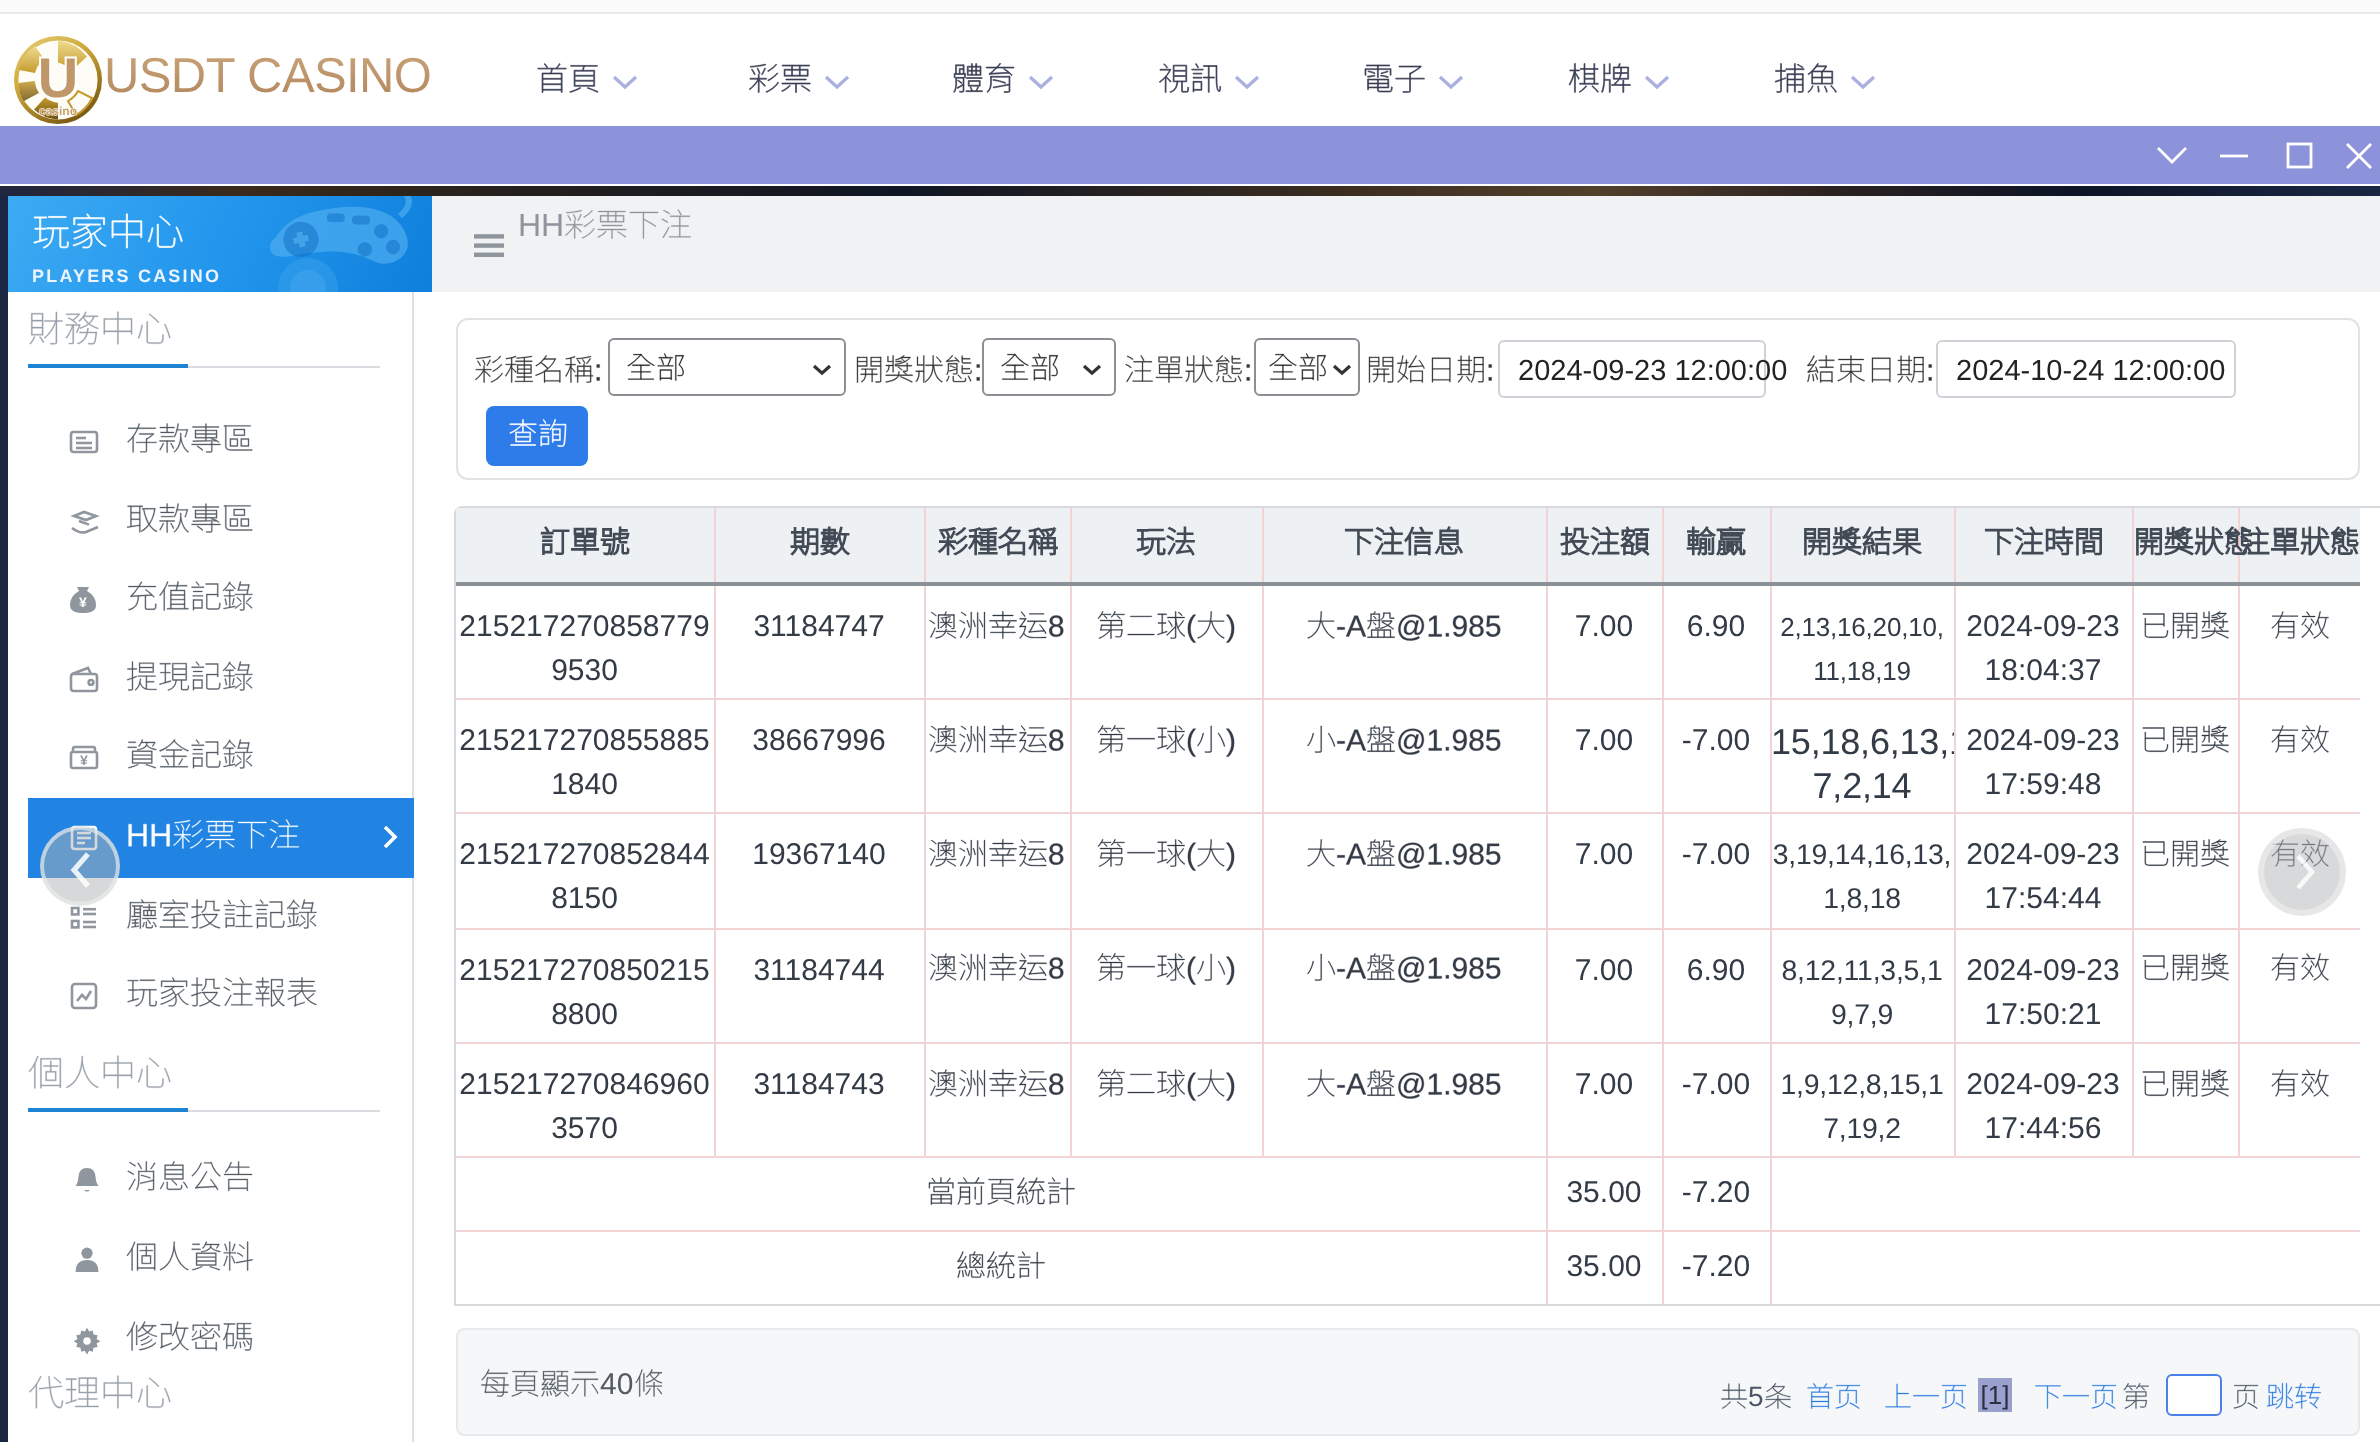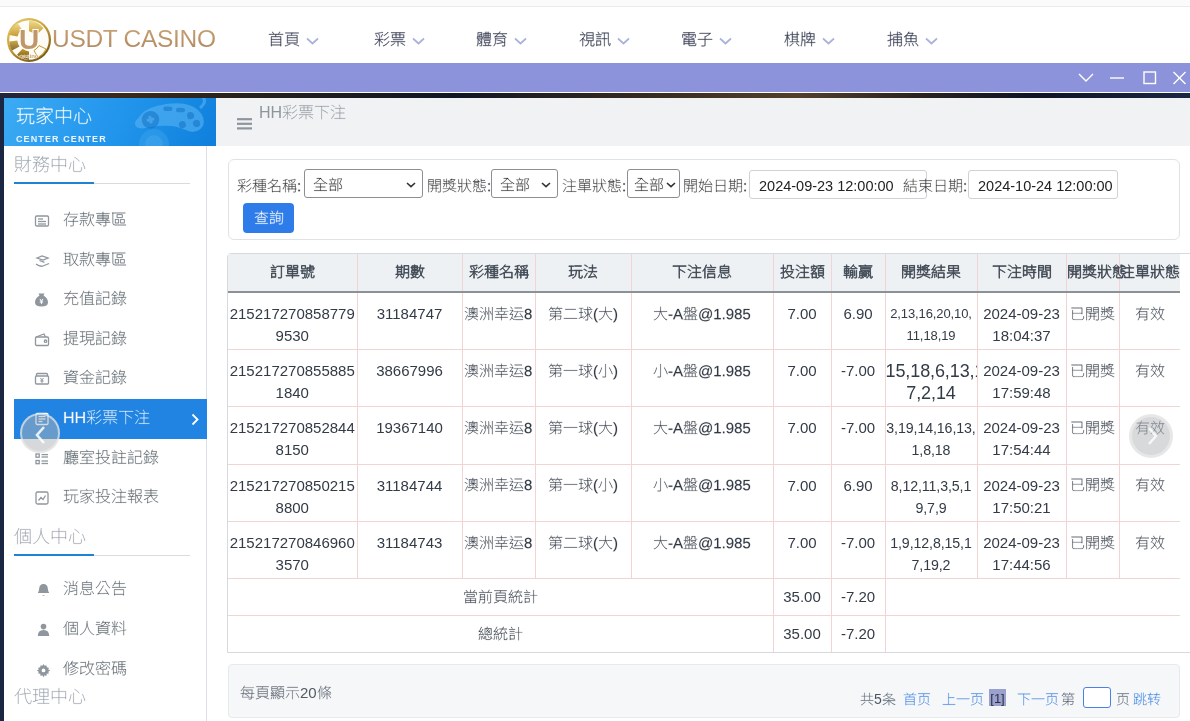--- a/index.html
+++ b/index.html
@@ -253,21 +253,21 @@
 <path d="M196 10 q7 -6 3 -11" stroke="#55b2f2" stroke-width="3" fill="none" opacity=".62"></path>
 <circle cx="150" cy="46" r="15" fill="#4fb0f0" opacity=".3"></circle>
 <circle cx="150" cy="46" r="9" fill="#4fb0f0" opacity=".35"></circle>
 </svg></div>
 <div class="ab" style="left:16px;top:106px;"><svg class="t w2" style="color:#fff;" width="76.0" height="19" viewBox="0 -880 4000 1000">
       <use href="#c14" x="0"></use>
       <use href="#c15" x="1000"></use>
       <use href="#c16" x="2000"></use>
       <use href="#c17" x="3000"></use>
     </svg></div>
-<div class="ab" style="left:16px;top:128px;"><span style="font-size:9px;color:#ecf5ff;letter-spacing:1.1px;font-weight:bold">CENTER CENTER</span></div>
+<div class="ab" style="left:16px;top:128px;"><span style="font-size:9px;color:#ecf5ff;letter-spacing:1.1px;font-weight:bold">PLAYERS CASINO</span></div>
 <div class="ab" style="left:14px;top:155px;"><svg class="t" style="color:#99a1aa;" width="72.0" height="18" viewBox="0 -880 4000 1000">
       <use href="#c18" x="0"></use>
       <use href="#c19" x="1000"></use>
       <use href="#c16" x="2000"></use>
       <use href="#c17" x="3000"></use>
     </svg></div>
 <div class="ab" style="left:14px;top:183px;width:176px;height:1px;background:#d8dce0"></div>
 <div class="ab" style="left:14px;top:182px;width:80px;height:2px;background:#1f83d3"></div>
 <div class="ab" style="left:14px;top:527px;"><svg class="t" style="color:#99a1aa;" width="72.0" height="18" viewBox="0 -880 4000 1000">
       <use href="#c20" x="0"></use>
@@ -481,21 +481,21 @@
       <polyline points="1,1 5,4.6 9,1" fill="none" stroke="#333" stroke-width="1.6"></polyline>
     </svg>
   </div>
 <div class="ab" style="left:683px;top:177px;"><svg class="t" style="color:#333;" width="64.2" height="15" viewBox="0 -880 4278 1000">
       <use href="#c61" x="0"></use>
       <use href="#c66" x="1000"></use>
       <use href="#c67" x="2000"></use>
       <use href="#c68" x="3000"></use>
       <use href="#c58" x="4000"></use>
     </svg></div>
-<div class="ab" style="left:749px;top:170px;width:178px;height:29px;border:1px solid #ced2d6;border-radius:3px;background:#fff">
+<div class="ab" style="left:749px;top:170px;width:134px;height:29px;border:1px solid #ced2d6;border-radius:3px;background:#fff">
     <div style="position:absolute;left:9px;top:7px;font-size:14.5px;color:#222;white-space:nowrap">2024-09-23 12:00:00</div>
   </div>
 <div class="ab" style="left:903px;top:177px;"><svg class="t" style="color:#333;" width="64.2" height="15" viewBox="0 -880 4278 1000">
       <use href="#c69" x="0"></use>
       <use href="#c70" x="1000"></use>
       <use href="#c67" x="2000"></use>
       <use href="#c68" x="3000"></use>
       <use href="#c58" x="4000"></use>
     </svg></div>
 <div class="ab" style="left:968px;top:170px;width:150px;height:29px;border:1px solid #ced2d6;border-radius:3px;background:#fff">
@@ -827,21 +827,21 @@
         </tr>
       </tbody>
     </table>
   </div>
 <div class="ab" style="left:228px;top:664px;width:952px;height:54px;background:#f5f7f9;border:1px solid #e7eaed;border-radius:4px"></div>
 <div class="ab" style="left:240px;top:684px;"><svg class="t" style="color:#535a63;" width="60.0" height="15" viewBox="0 -880 4000 1000">
       <use href="#c113" x="0"></use>
       <use href="#c1" x="1000"></use>
       <use href="#c114" x="2000"></use>
       <use href="#c115" x="3000"></use>
-    </svg><span style="font-size:15px;color:#535a63">20</span><svg class="t" style="color:#535a63;" width="15.0" height="15" viewBox="0 -880 1000 1000">
+    </svg><span style="font-size:15px;color:#535a63">40</span><svg class="t" style="color:#535a63;" width="15.0" height="15" viewBox="0 -880 1000 1000">
       <use href="#c116" x="0"></use>
     </svg></div>
 <div class="ab" style="left:860px;top:690px;"><svg class="t" style="color:#4a5565;" width="14.0" height="14" viewBox="0 -880 1000 1000">
       <use href="#c117" x="0"></use>
     </svg><span style="font-size:14px;color:#4a5565">5</span><svg class="t" style="color:#4a5565;" width="14.0" height="14" viewBox="0 -880 1000 1000">
       <use href="#c118" x="0"></use>
     </svg></div>
 <div class="ab" style="left:903px;top:690px;"><svg class="t" style="color:#2c7ce2;" width="28.0" height="14" viewBox="0 -880 2000 1000">
       <use href="#c0" x="0"></use>
       <use href="#c119" x="1000"></use>

